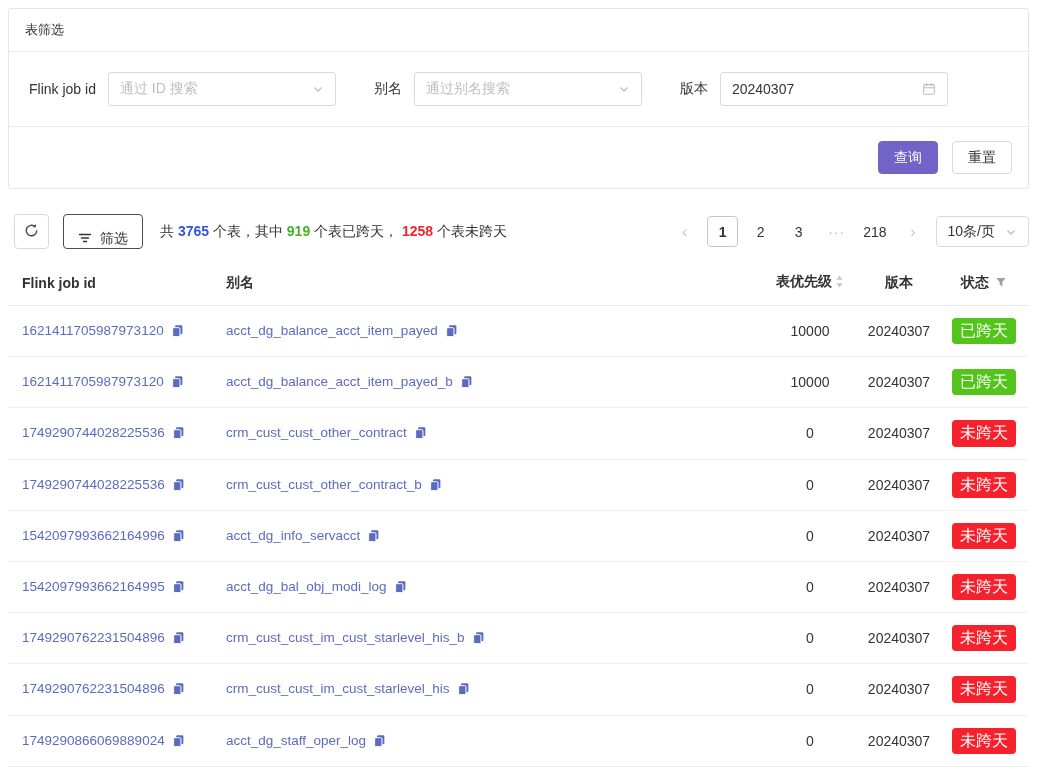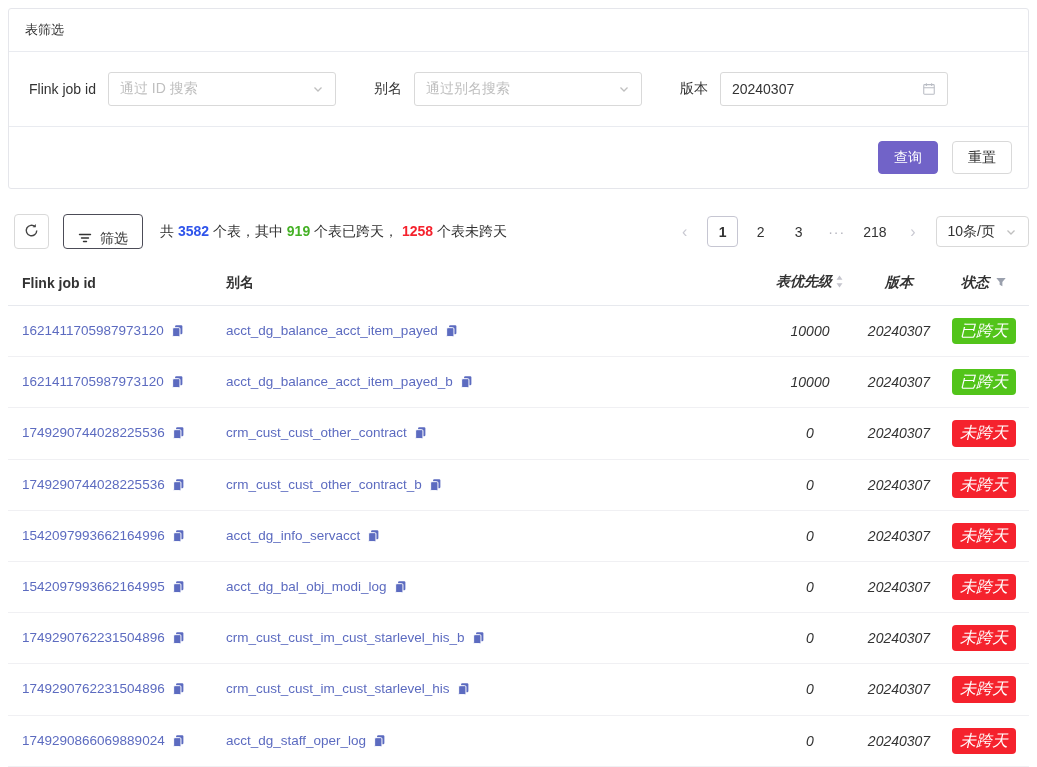--- a/index.html
+++ b/index.html
@@ -74,21 +74,21 @@
 
   
   .table-wrap { margin-top:13px; }
   table { width:100%; border-collapse:collapse; table-layout:fixed; font-size:14px; }
   th {
     text-align:left; font-weight:700; color:#333; padding:11px 8px 13px 8px;
     border-bottom:1px solid #e7e9ee; white-space:nowrap;
   }
   td { padding:12px 8px; border-bottom:1px solid #f0f0f3; height:45px; white-space:nowrap; overflow:hidden; }
   th:first-child, td:first-child { padding-left:14px; }
-  .al-c { text-align:center;font-style:italic; }
+  .al-c { text-align:center; }
   .link { color:#5c6bc0; text-decoration:none; cursor:pointer; font-size:13.5px; }
   .copy { color:#5c6bc0; margin-left:7px; cursor:pointer; display:inline-block; vertical-align:-2px; }
   .sorter { display:inline-block; vertical-align:-3px; margin-left:3px; cursor:pointer; }
   .funnel { display:inline-block; vertical-align:-1px; margin-left:6px; cursor:pointer; }
   .badge {
     display:inline-block; padding:3px 8px 4px; border-radius:4px; color:#fff; font-size:16px; line-height:1.2;
   }
   .badge-green { background:#52c41a; }
   .badge-red { background:#f5222d; }
 </style>
@@ -152,21 +152,21 @@
     </button>
     <button class="filter-btn">
       <span>
         <svg width="14" height="14" viewBox="0 0 14 14">
             <path d="M1.5 3.5h11M3.5 7h7M5.5 10.5h3" stroke="currentColor" stroke-width="1.4" stroke-linecap="round" fill="none"></path>
           </svg>
       </span>
       <span>筛选</span>
     </button>
     <div class="summary">
-      <span>共 </span><span class="num num-blue">3582</span><span> 个表，其中 </span><span class="num num-green">919</span><span> 个表已跨天， </span><span class="num num-red">1258</span><span> 个表未跨天</span>
+      <span>共 </span><span class="num num-blue">3765</span><span> 个表，其中 </span><span class="num num-green">919</span><span> 个表已跨天， </span><span class="num num-red">1258</span><span> 个表未跨天</span>
     </div>
     <div class="spacer"></div>
     <div class="pagination">
         <button class="pg-item pg-arrow disabled">‹</button>
         <button class="pg-item pg-active">1</button>
         <button class="pg-item">2</button>
         <button class="pg-item">3</button>
         <button class="pg-item pg-ellipsis">···</button>
         <button class="pg-item">218</button>
         <button class="pg-item pg-arrow">›</button>

